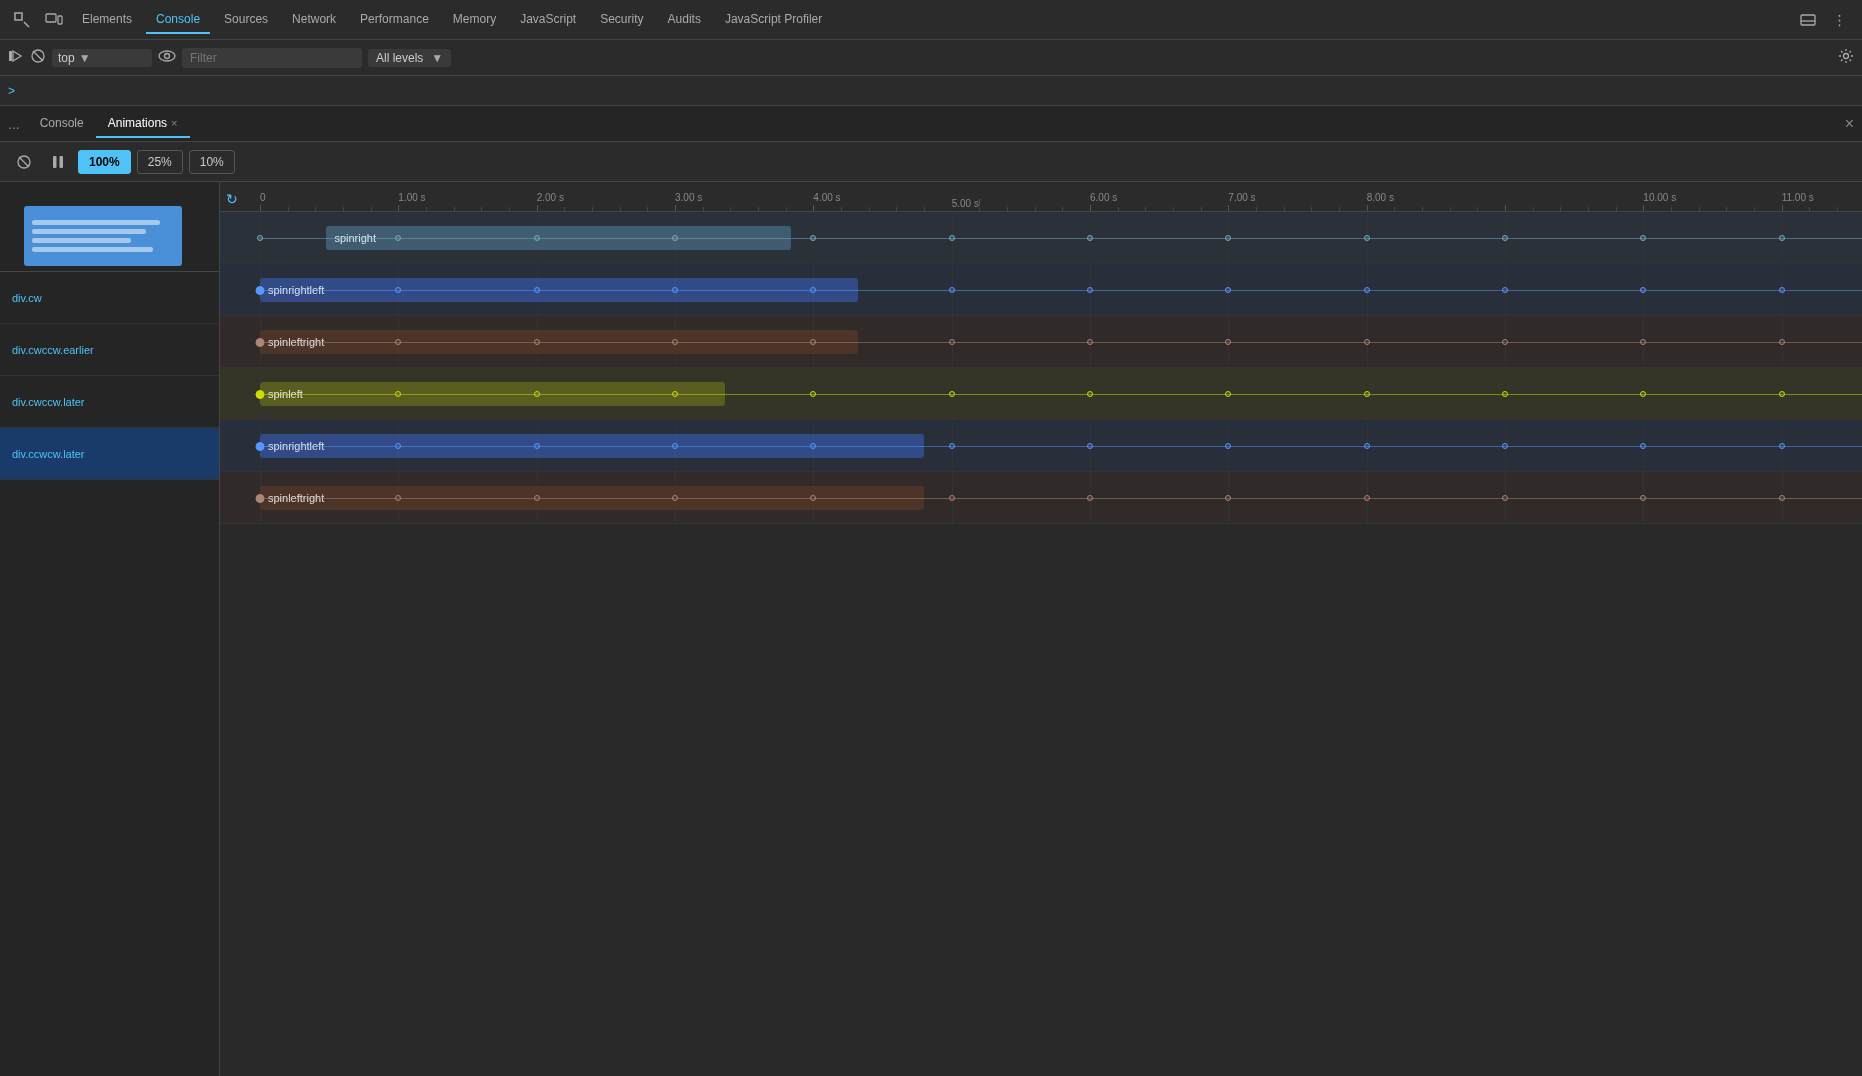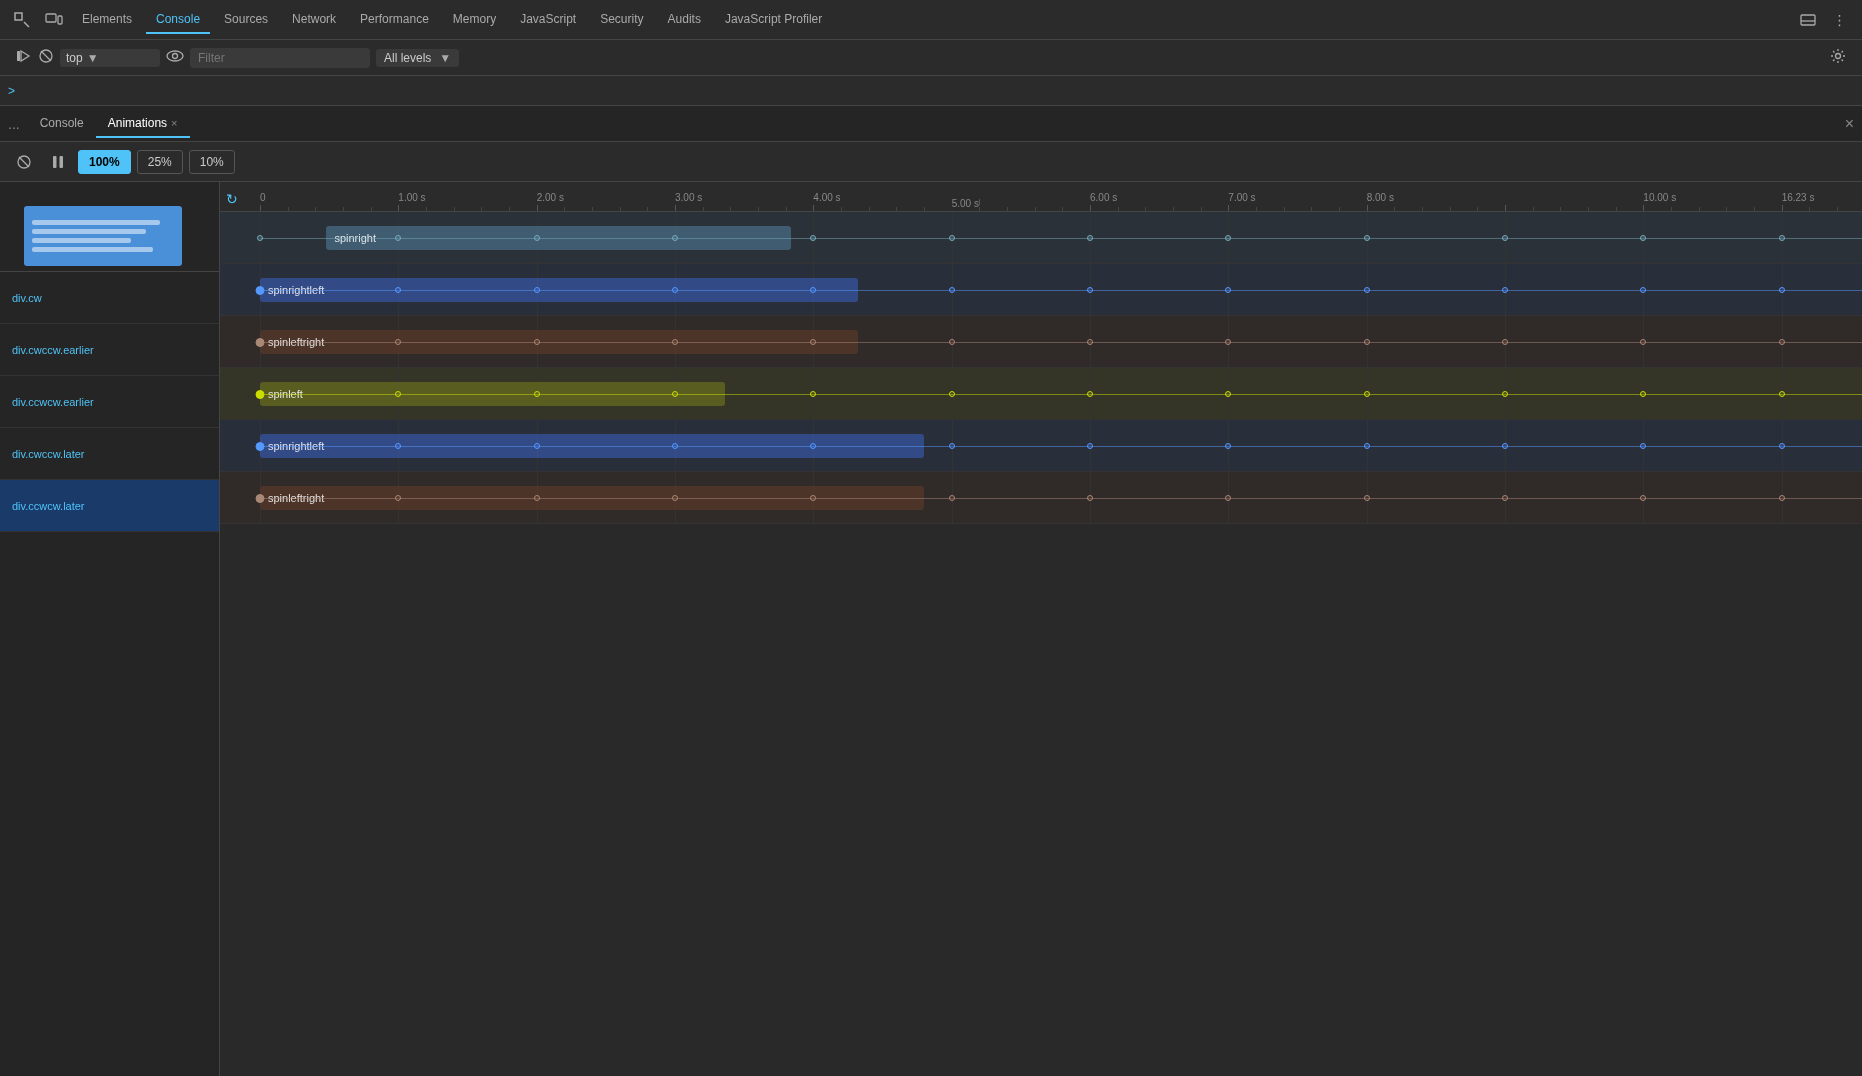--- a/index.html
+++ b/index.html
@@ -45,21 +45,21 @@
     }
     .spacer { flex: 1; }
 
     
     .console-toolbar {
       background: #2b2b2b;
       border-bottom: 1px solid #444;
       display: flex;
       align-items: center;
       height: 36px;
-      padding: 0 16px;
+      padding: 0 8px;
       gap: 6px;
     }
     .context-selector {
       display: flex;
       align-items: center;
       background: #3a3a3a;
       border-radius: 3px;
       padding: 2px 6px;
       gap: 4px;
       cursor: pointer;
@@ -383,23 +383,20 @@
       </div>
 
       <div id="anim-labels">
           <div class="anim-left-row">
             <span style="color:#4fc3f7;font-size:11px;">div.cw</span>
           </div>
           <div class="anim-left-row">
             <span style="color:#4fc3f7;font-size:11px;">div.cwccw.earlier</span>
           </div>
           <div class="anim-left-row">
-            <span style="color:#4fc3f7;font-size:11px;">div.ccwcw.earlier</span>
-          </div>
-          <div class="anim-left-row">
             <span style="color:#4fc3f7;font-size:11px;">div.cwccw.later</span>
           </div>
           <div class="anim-left-row highlight">
             <span style="color:#4fc3f7;font-size:11px;">div.ccwcw.later</span>
           </div>
         </div>
     </div>
 
     <div class="anim-timeline-scroll">
       <div class="timeline-inner">
@@ -488,21 +485,21 @@
             <div style="position: absolute; left: 1395.67px; bottom: 0px; width: 1px; height: 4px; background: rgb(68, 68, 68);"></div>
             <div style="position: absolute; left: 1423.33px; bottom: 0px; display: flex; flex-direction: column; align-items: flex-start;">
               <span style="font-size:10px;color:#888;line-height:1;margin-bottom:2px;">10.00 s</span>
               <div style="width:1px;height:6px;background:#555;"></div>
             </div>
             <div style="position: absolute; left: 1451px; bottom: 0px; width: 1px; height: 4px; background: rgb(68, 68, 68);"></div>
             <div style="position: absolute; left: 1478.67px; bottom: 0px; width: 1px; height: 4px; background: rgb(68, 68, 68);"></div>
             <div style="position: absolute; left: 1506.33px; bottom: 0px; width: 1px; height: 4px; background: rgb(68, 68, 68);"></div>
             <div style="position: absolute; left: 1534px; bottom: 0px; width: 1px; height: 4px; background: rgb(68, 68, 68);"></div>
             <div style="position: absolute; left: 1561.67px; bottom: 0px; display: flex; flex-direction: column; align-items: flex-start;">
-              <span style="font-size:10px;color:#888;line-height:1;margin-bottom:2px;">16.23 s</span>
+              <span style="font-size:10px;color:#888;line-height:1;margin-bottom:2px;">11.00 s</span>
               <div style="width:1px;height:6px;background:#555;"></div>
             </div>
             <div style="position: absolute; left: 1589.33px; bottom: 0px; width: 1px; height: 4px; background: rgb(68, 68, 68);"></div>
             <div style="position: absolute; left: 1617px; bottom: 0px; width: 1px; height: 4px; background: rgb(68, 68, 68);"></div>
           </div>
 
         <div id="anim-tracks">
             <div style="height: 52px; border-bottom: 1px solid rgb(51, 51, 51); position: relative; width: 1700px;">
               <div style="position: absolute; inset: 0px; background: rgba(70, 130, 200, 0.1);"></div>
               <div style="position: absolute; left: 40px; top: 0px; bottom: 0px; width: 1px; background: rgb(51, 51, 51); z-index: 1;"></div>

